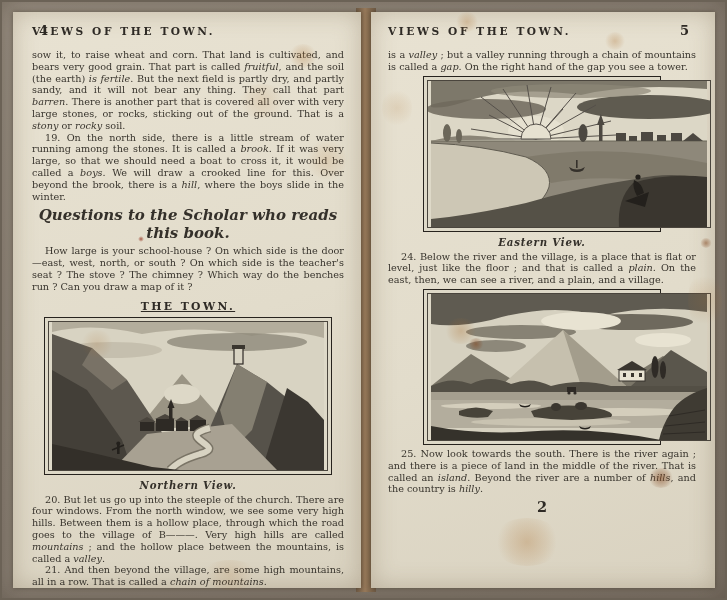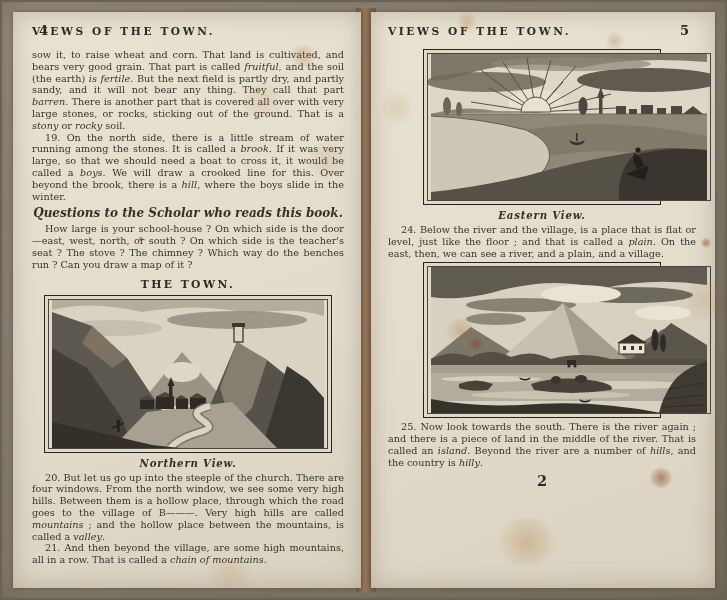--- a/index.html
+++ b/index.html
@@ -22,24 +22,24 @@
 
   .page-header{position:relative;height:16px;margin-bottom:8px;}
   .running-head{position:absolute;left:0;width:100%;
     font-weight:bold;font-size:10.6px;letter-spacing:2.6px;color:#2e2a25;}
   .pnum{position:absolute;top:-2px;font-weight:bold;font-size:13px;color:#2e2a25;}
   .page.left .pnum{left:7px;}
   .page.right .pnum{right:7px;}
 
   p.body{margin:0;text-align:justify;font-size:9.7px;line-height:11.8px;color:#38342d;}
   p.indent{text-indent:13px;}
-  .qhead{text-align:center;font-style:italic;font-weight:bold;font-size:12px;
+  .qhead{text-align:center;font-style:italic;font-weight:bold;font-size:15px;
     margin:4px 0 3px;color:#34302a;}
   .section-title{text-align:center;font-weight:bold;font-size:10.8px;
-    letter-spacing:2.4px;margin:7px 0 4px;color:#2e2a25;}
+    letter-spacing:2.4px;margin:7px 0 4px;color:#2e2a25;text-decoration:underline;}
 
   figure{margin:3px auto 3px;width:288px;}
   .page.right figure{width:238px;}
   .engraving-frame{border:1.6px solid #27231e;background:#ded9c8;padding:3px;}
   .engraving-frame svg{display:block;border:1px solid #4a453d;}
   figcaption{margin-top:4px;text-align:center;font-style:italic;font-weight:600;
     font-size:10.2px;letter-spacing:.8px;color:#34302a;}
 
   .signature{text-align:center;font-size:14.5px;font-weight:bold;margin-top:3px;color:#2e2a25;}
 
@@ -118,20 +118,21 @@
     </div>
   </section>
 
   <section class="page right">
     <div class="page-inner">
       <header class="page-header">
         <span class="pnum">5</span>
         <span class="running-head">VIEWS OF THE TOWN.</span>
       </header>
 
+      <p class="body">is a <i>valley</i> ; but a valley running through a chain of mountains is called a <i>gap</i>. On the right hand of the gap you see a tower.</p>
 
       <figure>
         <div class="engraving-frame">
           <svg width="282" height="146" viewBox="0 0 276 146">
             <rect width="276" height="146" fill="#dcd7c6"></rect>
             <path d="M0,0 L276,0 L276,8 Q200,2 150,14 Q80,4 30,22 Q10,28 0,26 Z" fill="#7d786a"></path>
             <ellipse cx="55" cy="28" rx="60" ry="10" fill="#6e695c" opacity=".85"></ellipse>
             <ellipse cx="218" cy="26" rx="72" ry="12" fill="#5f5b50"></ellipse>
             <ellipse cx="140" cy="10" rx="80" ry="7" fill="#8d8777" opacity=".7"></ellipse>
             <ellipse cx="105" cy="50" rx="28" ry="15" fill="#e6e1d0"></ellipse>

